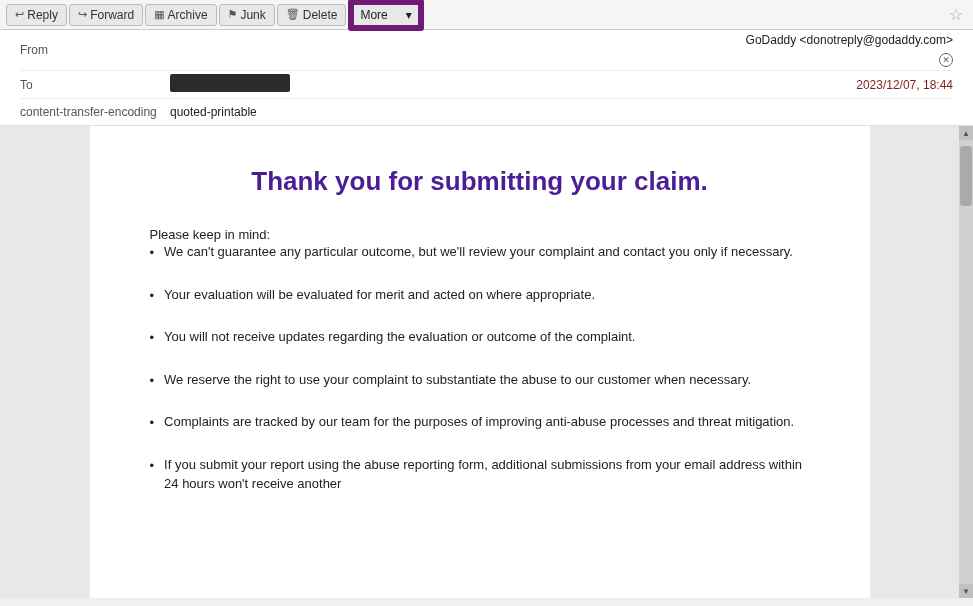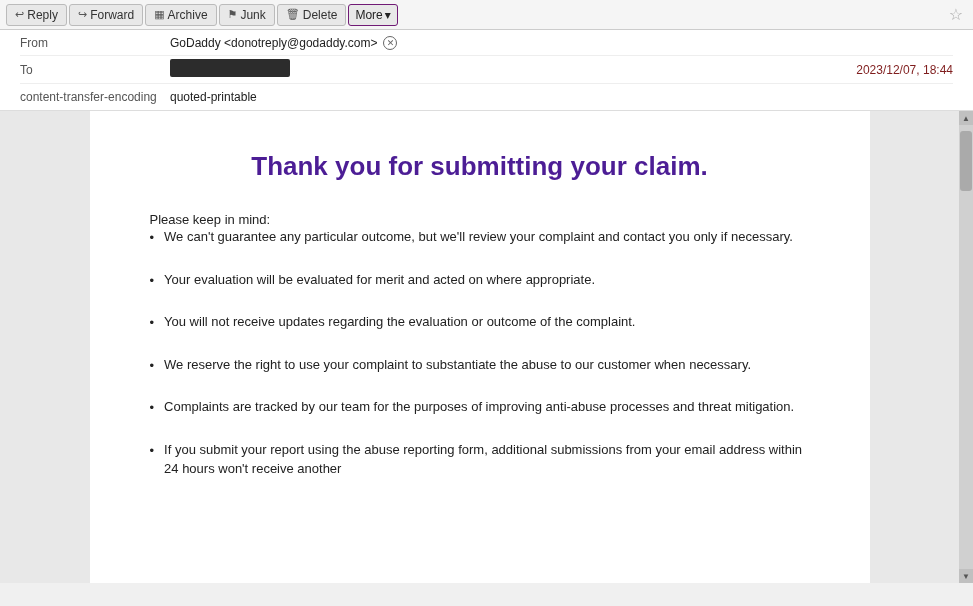--- a/index.html
+++ b/index.html
@@ -25,24 +25,24 @@
       border-radius: 3px;
       cursor: pointer;
       font-size: 12px;
       color: #333;
       white-space: nowrap;
     }
     .toolbar-btn .btn-icon { font-size: 11px; color: #555; }
     .more-btn {
       display: flex;
       align-items: center;
-      gap: 2px;
+      gap: 18px;
       padding: 3px 6px;
       background: #e8e8e8;
-      border: 1px solid #701a75;
+      border: 6px solid #701a75;
       border-radius: 3px;
       cursor: pointer;
       font-size: 12px;
     }
 
     
     .star-btn {
       margin-left: auto;
       background: none;
       border: none;
@@ -71,21 +71,21 @@
       color: #555;
       font-size: 12px;
       flex-shrink: 0;
     }
     .header-value {
       font-size: 12px;
       color: #222;
       flex: 1;
     }
     .header-value.bold { font-weight: bold; }
-    .header-value.from-value { display: flex; align-items: flex-end; gap: 6px; }
+    .header-value.from-value { display: flex; align-items: flex-end; gap: 6px; flex-direction: column; }
     .date-right {
       margin-left: auto;
       color: #7f1d1d;
       font-size: 12px;
     }
     .blocked-sender {
       background: #2c2c2c;
       color: #2c2c2c;
       width: 120px;
       height: 18px;

